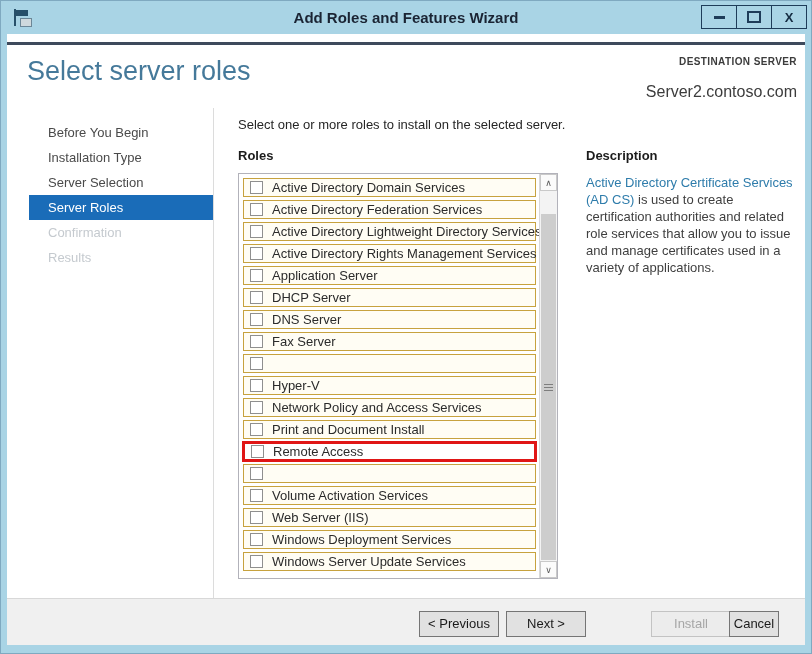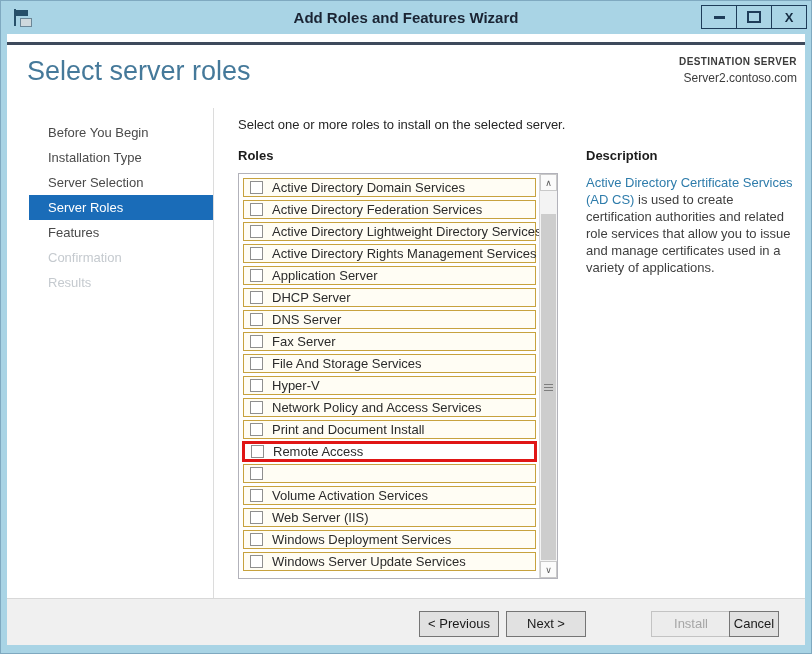--- a/index.html
+++ b/index.html
@@ -27,21 +27,21 @@
   }
   .glyph-min{width:11px;height:3px;background:#1e3c59;}
   .glyph-max{width:10px;height:8px;border:2px solid #1e3c59;}
   
   .client{position:absolute;left:6px;right:6px;top:33px;bottom:8px;background:#ffffff;}
   .client-topline{position:absolute;left:0;right:0;top:8px;height:3px;background:#3e4a5c;}
   
   .page-title{position:absolute;left:20px;top:22px;font-size:27px;font-weight:300;color:#45799a;}
   .dest{position:absolute;right:8px;top:22px;text-align:right;color:#3c3c3c;}
   .dest-label{font-size:10px;font-weight:700;letter-spacing:.4px;}
-  .dest-server{font-size:12px;margin-top:4px;}
+  .dest-server{font-size:16px;margin-top:16px;}
   
   .sidebar{position:absolute;left:22px;top:86px;width:184px;}
   .nav-item{height:25px;line-height:25px;padding-left:19px;font-size:13px;color:#4a4a4a;cursor:default;}
   .nav-item.selected{background:#1a6cb8;color:#ffffff;}
   .nav-item.disabled{color:#c5cacf;}
   .v-divider{position:absolute;left:206px;top:74px;width:1px;height:492px;background:#dcdcdc;}
   
   .instruction{position:absolute;left:231px;top:83px;font-size:13px;color:#262626;}
   .roles-heading{position:absolute;left:231px;top:114px;font-size:13px;font-weight:700;color:#1c1c1c;}
   .roles-list{
@@ -117,21 +117,20 @@
     <div class="dest">
       <div class="dest-label">DESTINATION SERVER</div>
       <div class="dest-server">Server2.contoso.com</div>
     </div>
 
     <div class="sidebar">
       <div class="nav-item">Before You Begin</div>
       <div class="nav-item">Installation Type</div>
       <div class="nav-item">Server Selection</div>
       <div class="nav-item selected">Server Roles</div>
-      <div class="nav-item">Features</div>
       <div class="nav-item disabled">Confirmation</div>
       <div class="nav-item disabled">Results</div>
     </div>
     <div class="v-divider"></div>
 
     <div class="instruction">Select one or more roles to install on the selected server.</div>
     <div class="roles-heading">Roles</div>
 
     <div class="roles-list">
       <div class="rows">
@@ -162,21 +161,20 @@
         <div class="role-row">
             <span class="checkbox"></span>
             <span class="role-label">DNS Server</span>
           </div>
         <div class="role-row">
             <span class="checkbox"></span>
             <span class="role-label">Fax Server</span>
           </div>
         <div class="role-row">
             <span class="checkbox"></span>
-            <span class="role-label">File And Storage Services</span>
           </div>
         <div class="role-row">
             <span class="checkbox"></span>
             <span class="role-label">Hyper-V</span>
           </div>
         <div class="role-row">
             <span class="checkbox"></span>
             <span class="role-label">Network Policy and Access Services</span>
           </div>
         <div class="role-row">

